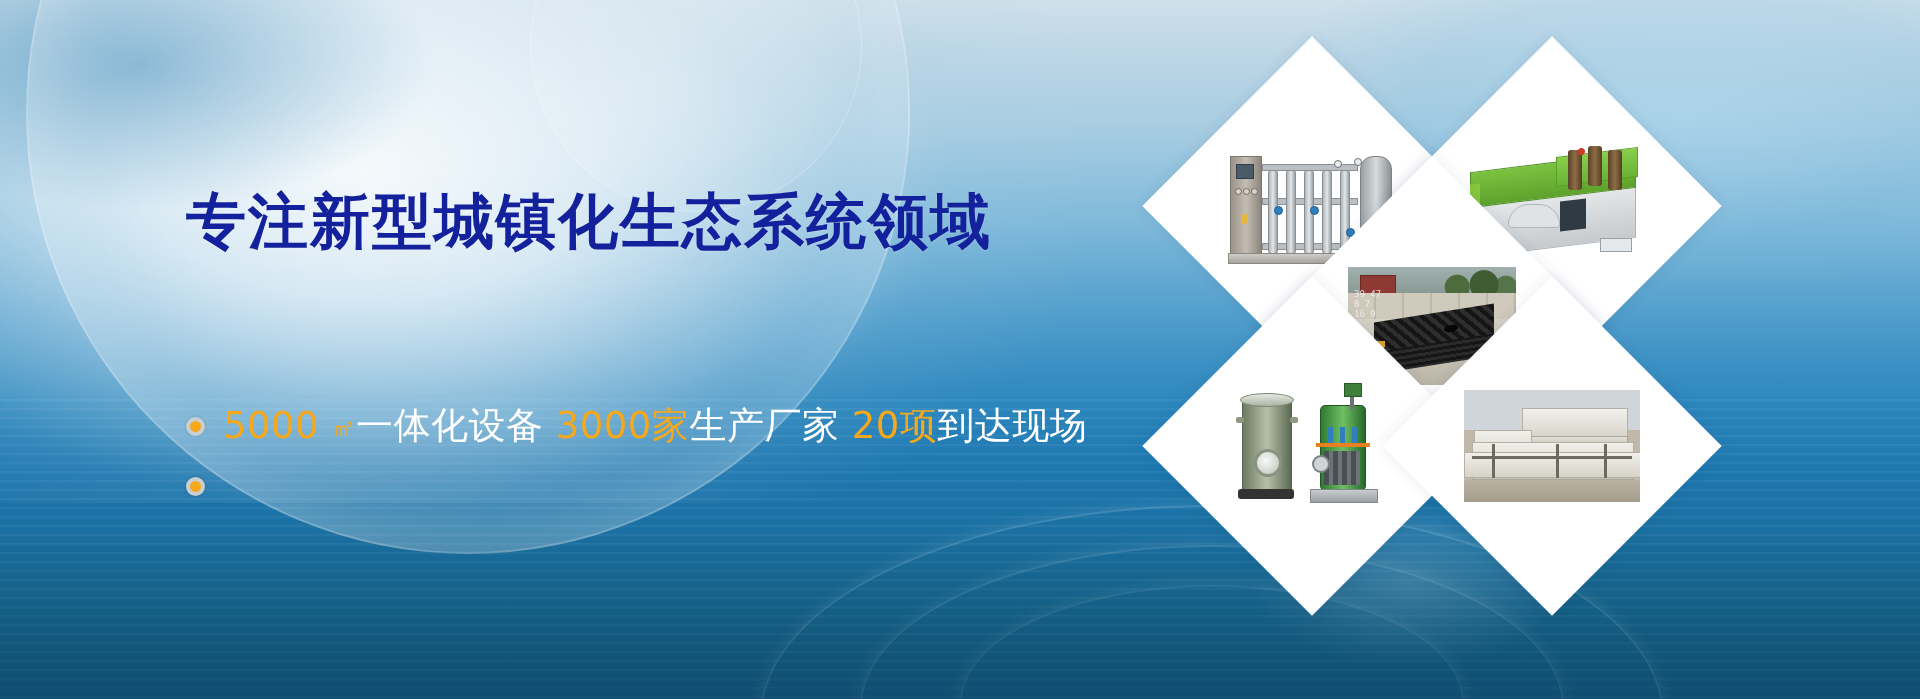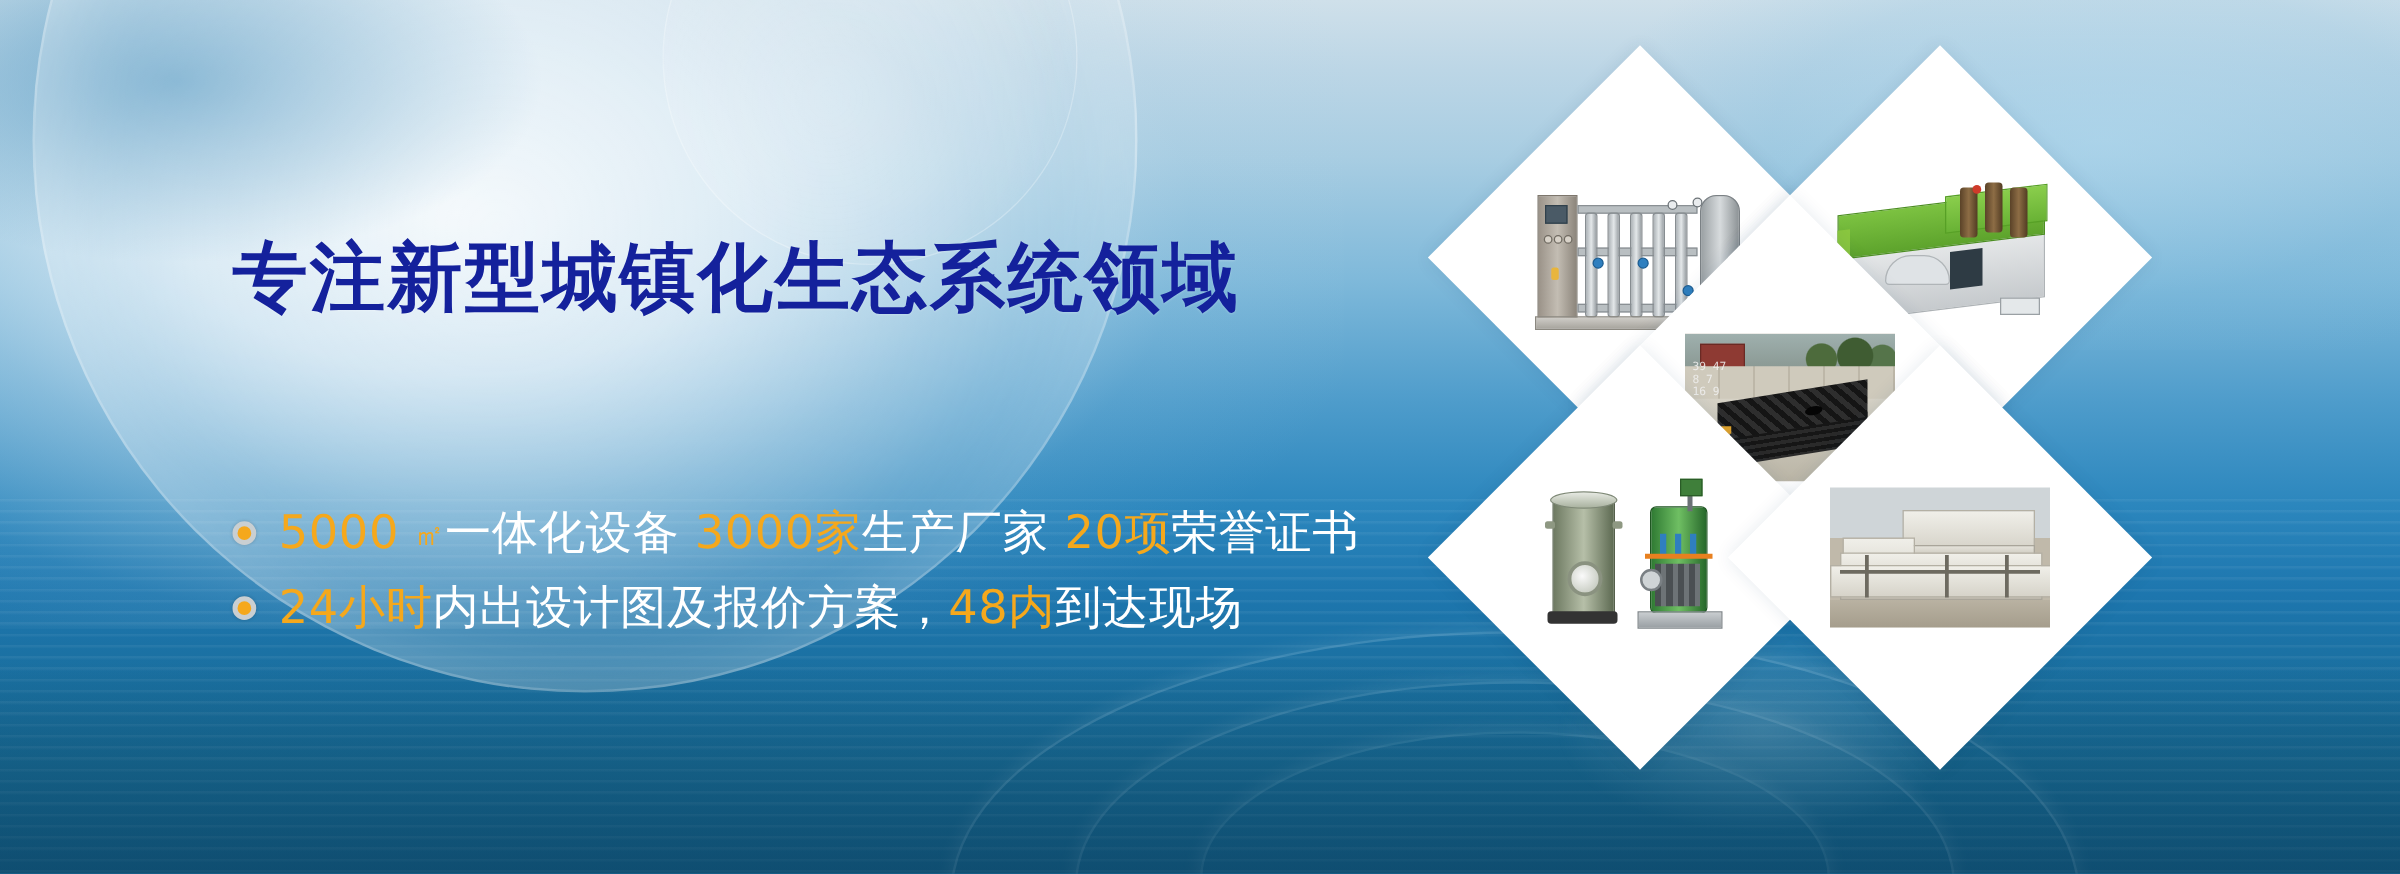--- a/index.html
+++ b/index.html
@@ -266,25 +266,24 @@
 
   <div class="copy">
 
     <div class="headline">专注新型城镇化生态系统领域</div>
 
 
 
     <div class="bullets">
       <div class="bullet-row">
         <span class="dot"></span>
-        <span class="btext"><span class="hl">5000 </span><span class="hl sup">㎡</span><span>一体化设备 </span><span class="hl">3000家</span><span>生产厂家 </span><span class="hl">20项</span><span>荣誉证书</span></span>
+        <span class="btext"><span class="hl">5000 </span><span class="hl sup">㎡</span><span>一体化设备 </span><span class="hl">3000家</span><span>生产厂家 </span><span class="hl">20项</span><span>到达现场</span></span>
       </div>
       <div class="bullet-row">
         <span class="dot"></span>
-        <span class="btext"><span class="hl">24小时</span><span>内出设计图及报价方案，</span><span class="hl">48内</span><span>到达现场</span></span>
       </div>
     </div>
   </div>
 
   <div class="diamonds">
 
     <div class="dia d1">
       <div class="inner">
         <div class="p1">
           <div class="cabinet"></div>

